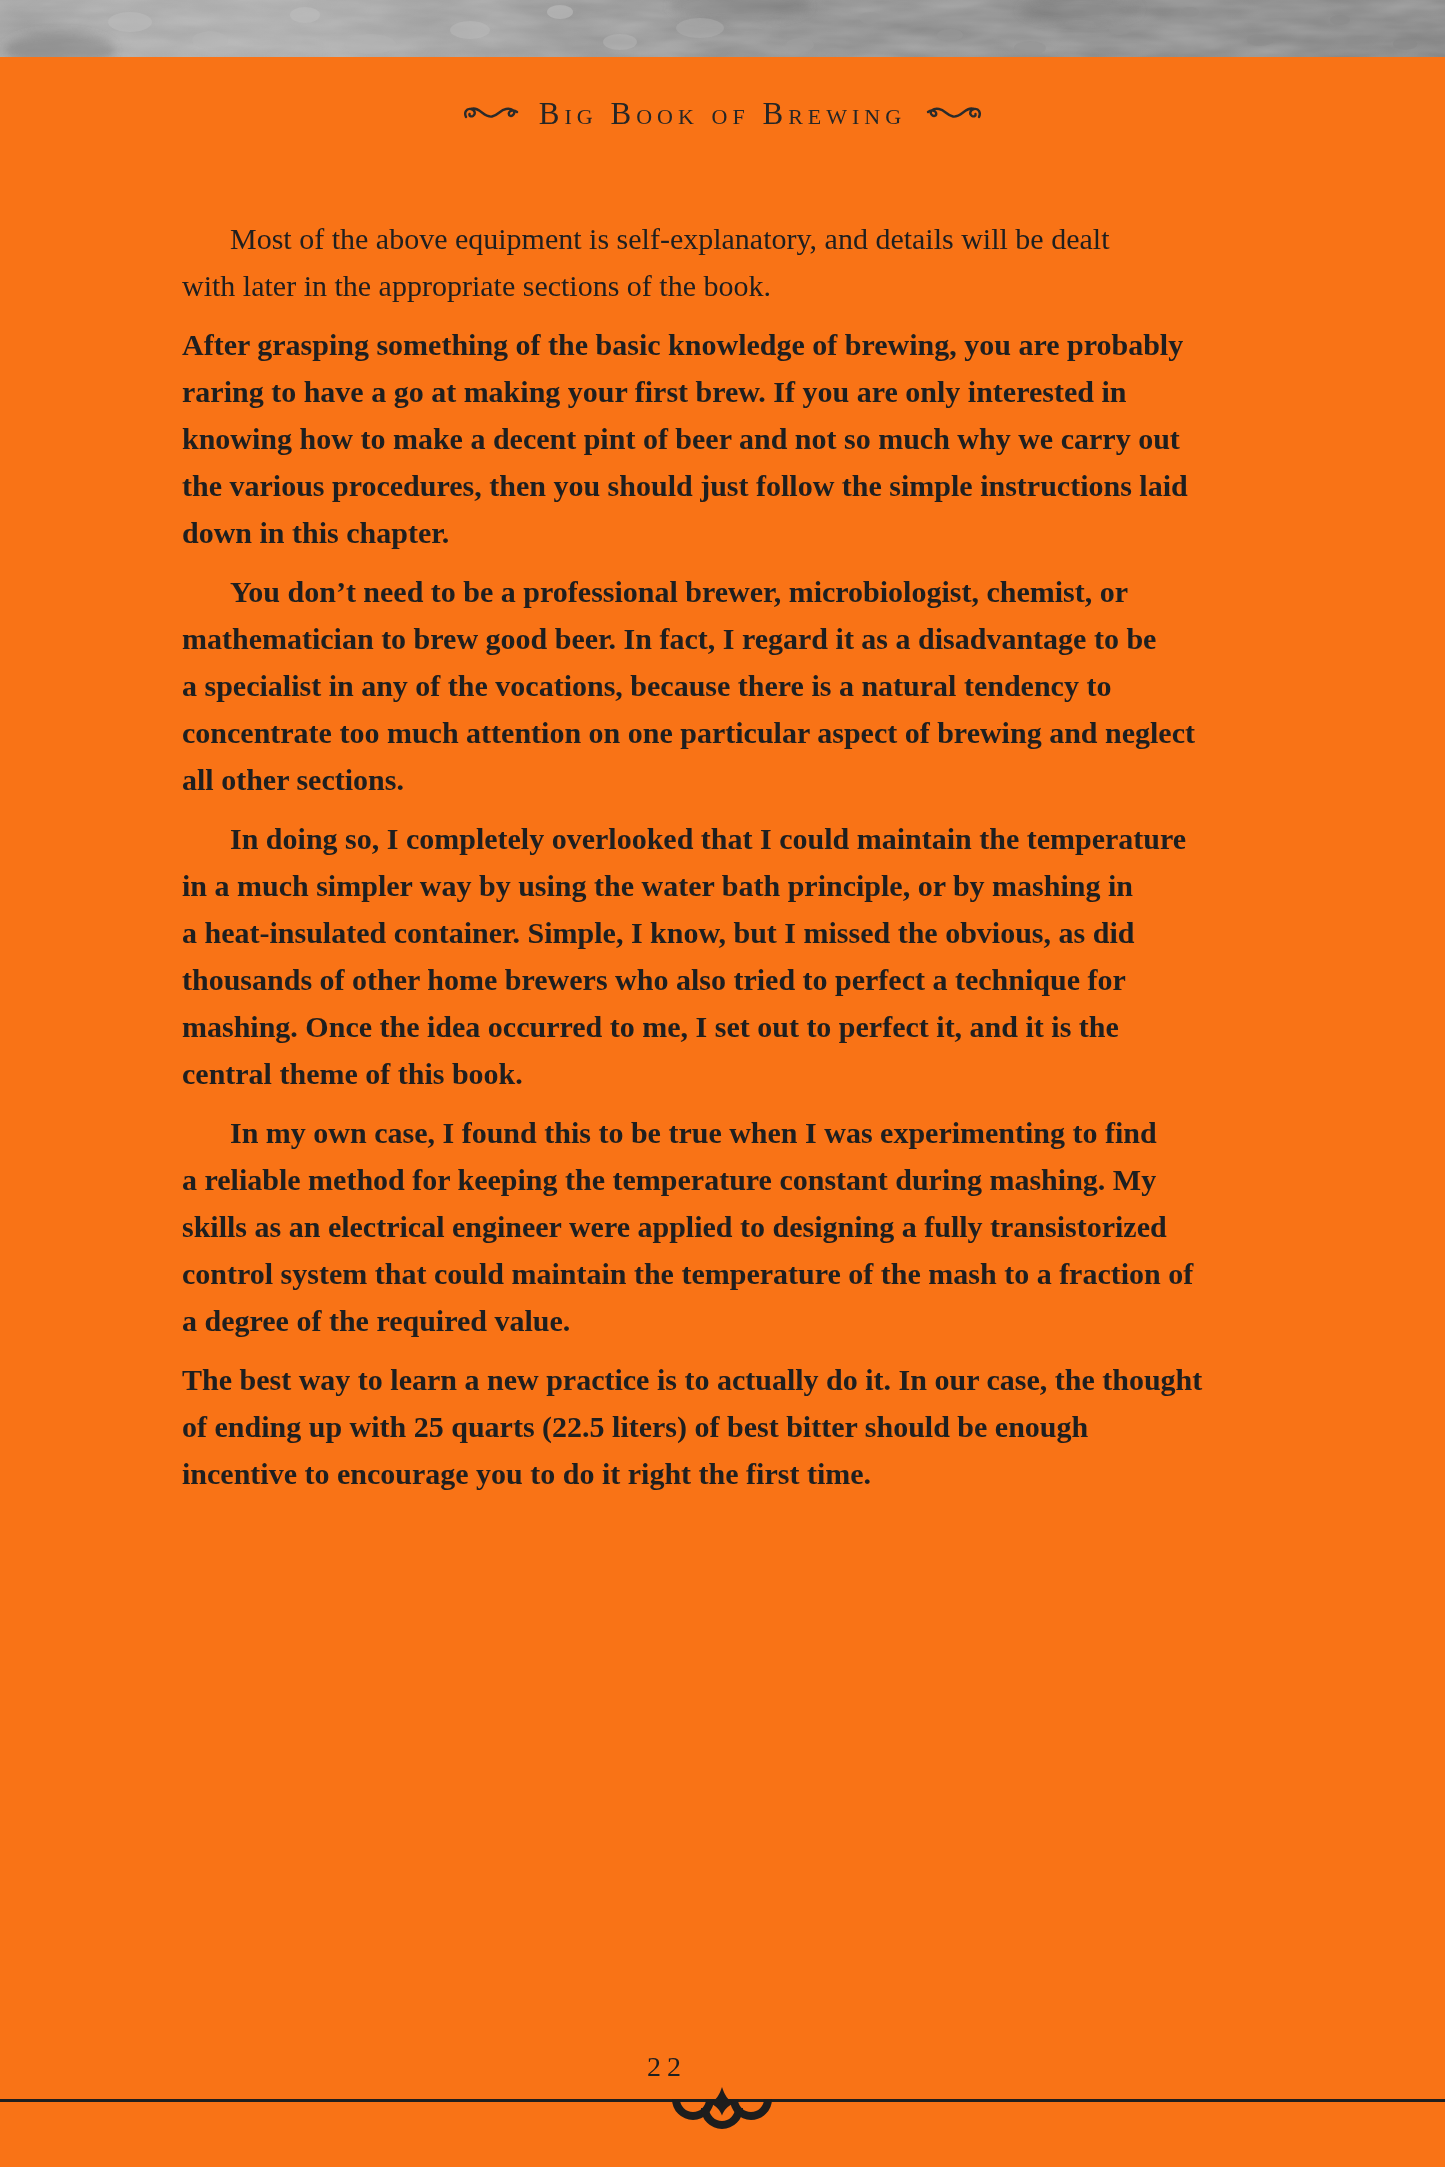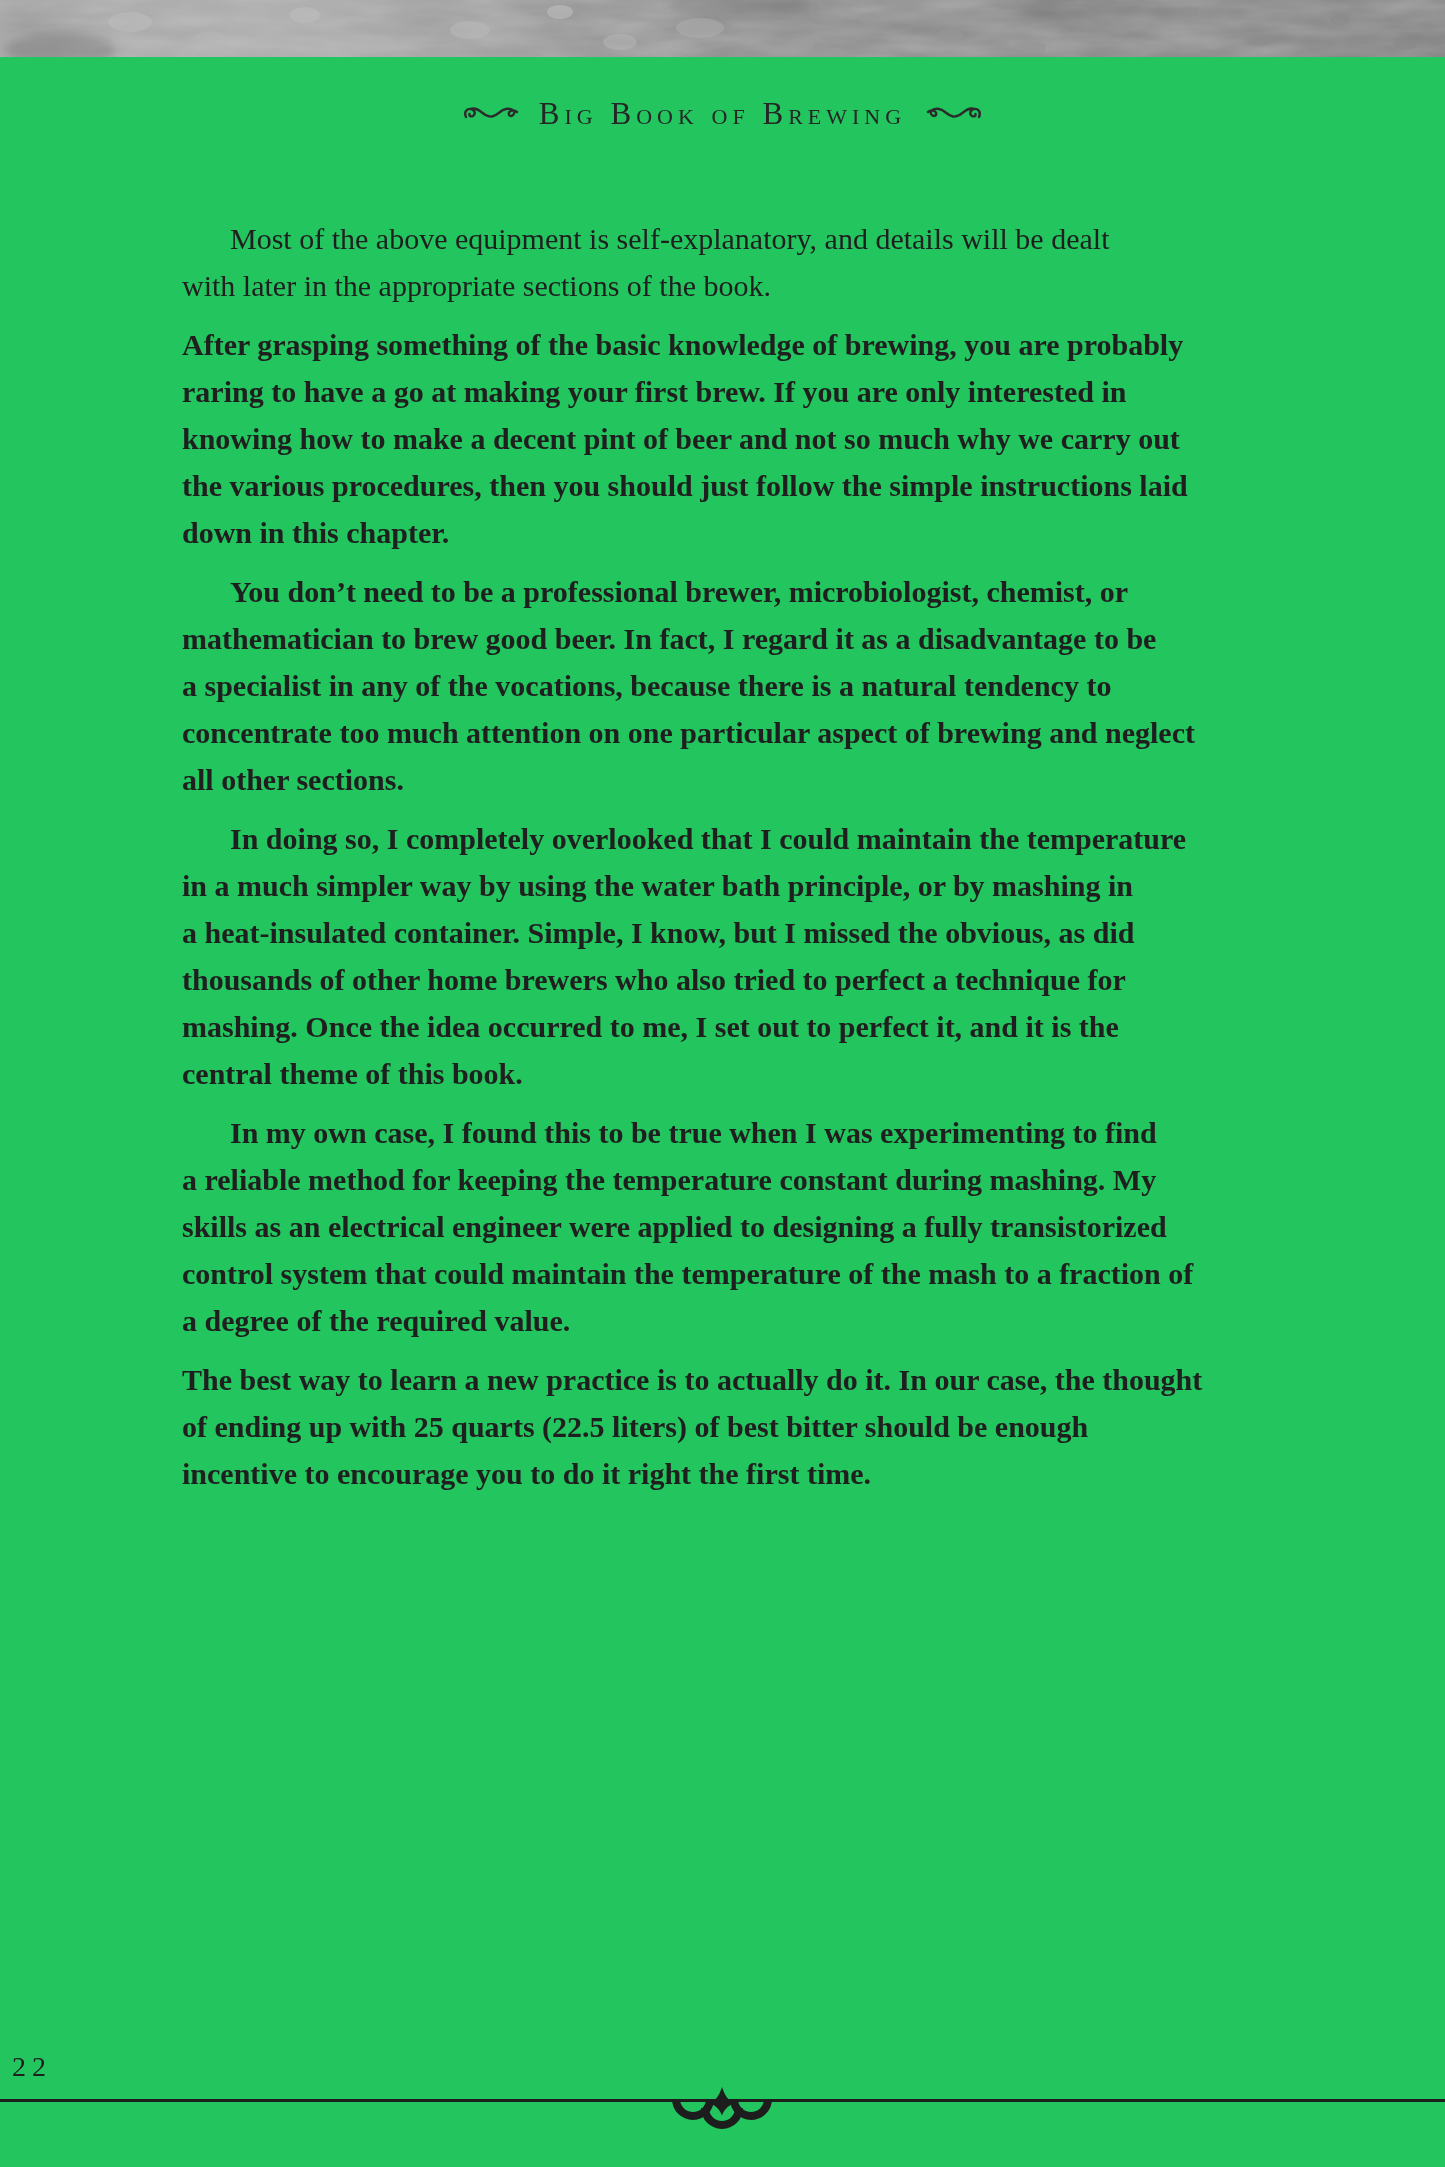--- a/index.html
+++ b/index.html
@@ -1,19 +1,19 @@
 <!DOCTYPE html>
 <html><head>
 <meta charset="utf-8">
 <style>
   html,body{margin:0;padding:0;background:#e9e9e9;}
   .page{
     position:relative;
     width:1445px;height:2167px;
-    background:#22c55e;
+    background:#f97316;
     overflow:hidden;
     font-family:"Liberation Serif", serif;
     color:#1f1f1f;
   }
   
   .band{position:absolute;top:0;left:0;width:1445px;height:57px;}
   .band svg{display:block;width:1445px;height:57px;}
   
   .running-head{
     position:absolute;top:93px;left:0;width:1445px;height:42px;
@@ -43,23 +43,23 @@
   h1.sect{
     margin:60px 0 21px 0;
     font-size:55px;line-height:62px;
     font-weight:400;
     color:#262626;
   }
   .para + .para{margin-top:12px;font-weight:bold;}
   
   .pagenum{
     position:absolute;top:2052px;left:0;width:1334px;
+    text-align:center;
     font-size:28px;line-height:30px;letter-spacing:6px;
     color:#1f1f1f;
-    margin-left:12px;
   }
   .rule{
     position:absolute;top:2099px;left:0;width:1445px;height:3px;
     background:#1f1f1f;
   }
   .ornament{
     position:absolute;top:2087px;left:670px;width:104px;height:50px;
   }
 </style>
 </head>

